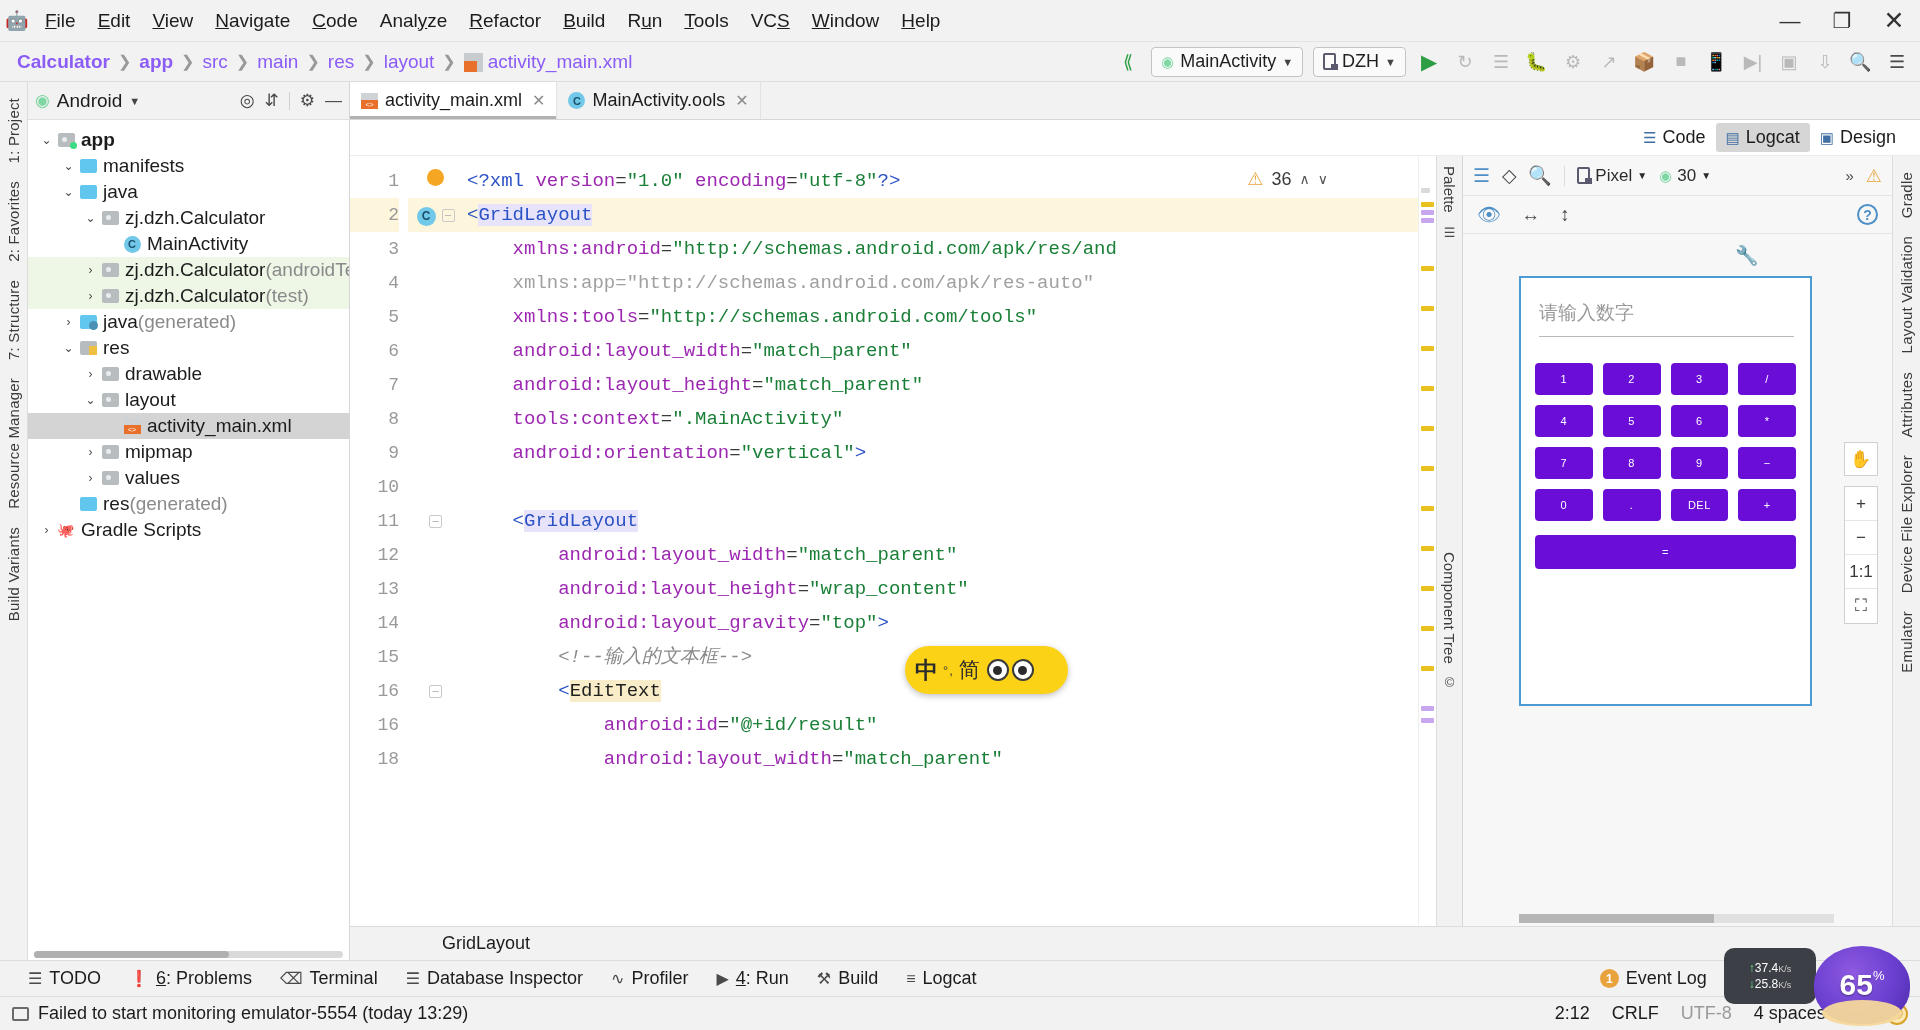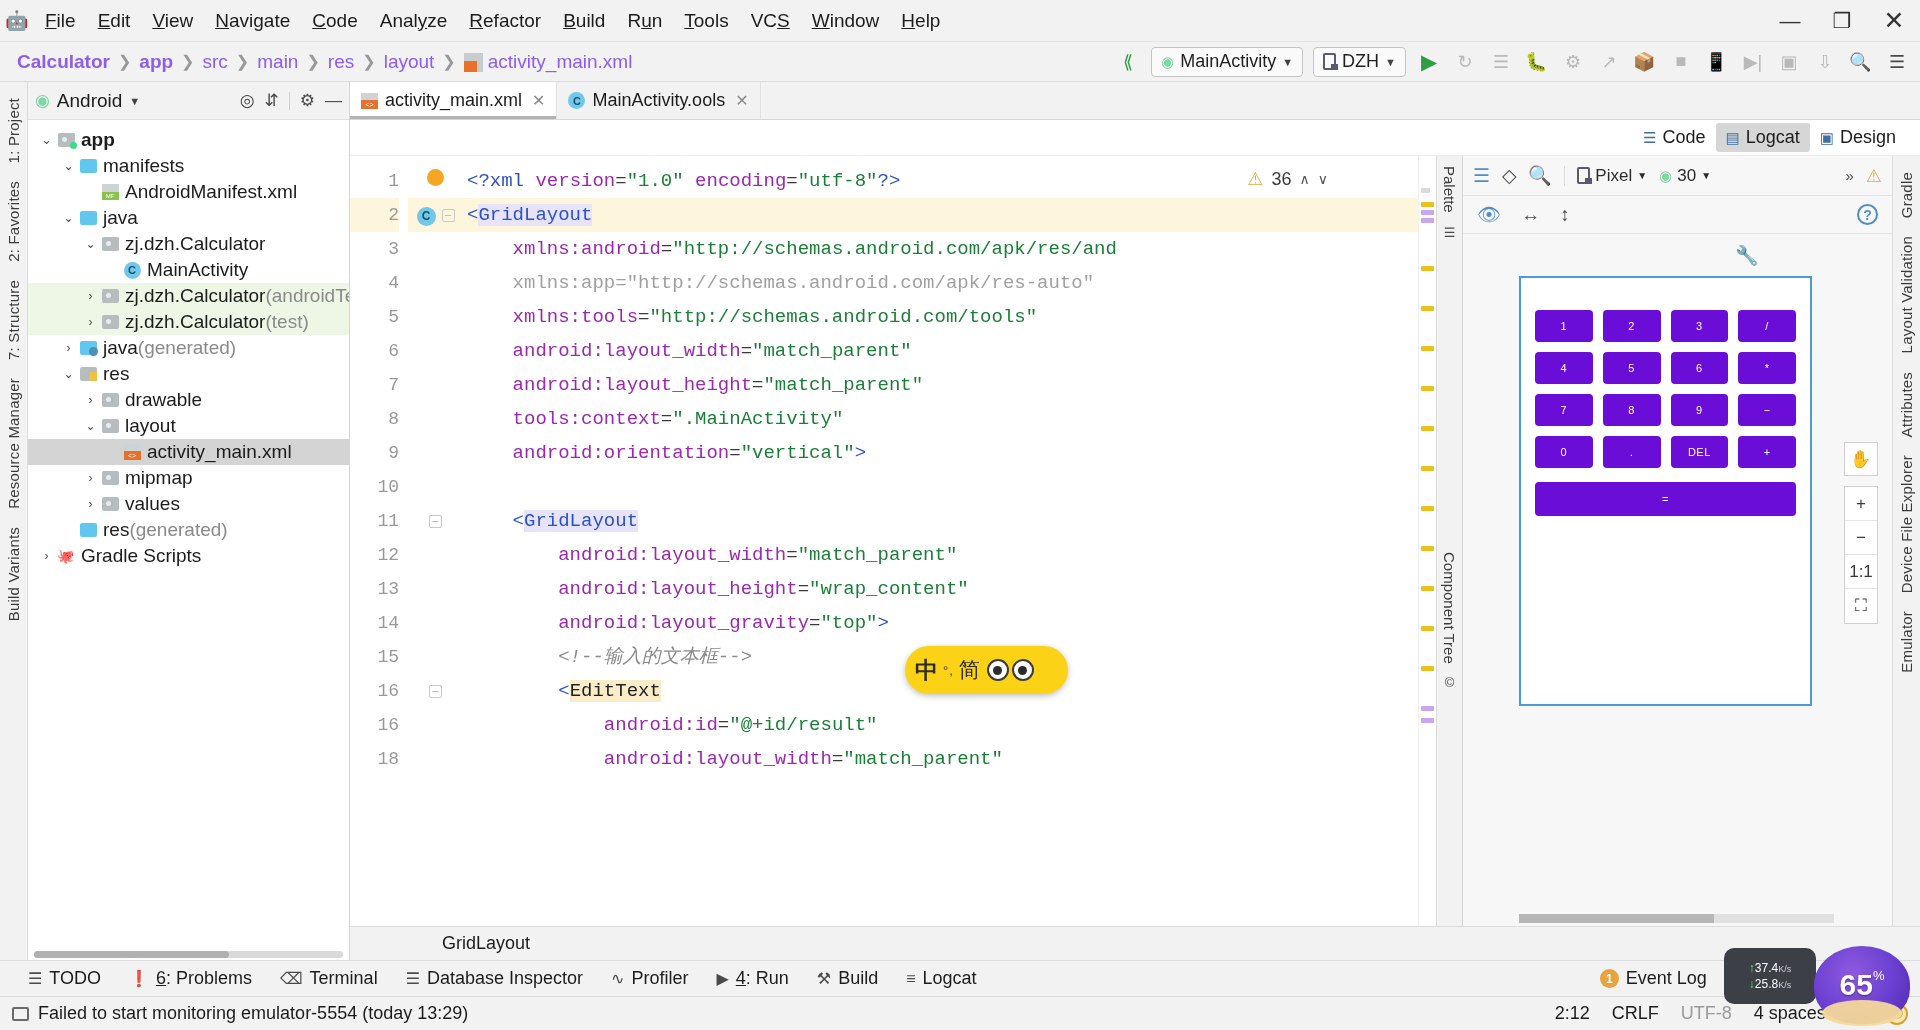--- a/index.html
+++ b/index.html
@@ -387,27 +387,20 @@
             </span>
             <span class="tlabel bold">app</span>
           </div>
           <div class="trow" style="padding-left: 32px;">
             <span class="tarrow">⌄</span>
             <span class="ticon">
               <span class="f-blue"></span>
             </span>
             <span class="tlabel">manifests</span>
           </div>
-          <div class="trow" style="padding-left: 54px;">
-            <span class="tarrow none">·</span>
-            <span class="ticon">
-              <span class="mf-ico"></span>
-            </span>
-            <span class="tlabel">AndroidManifest.xml</span>
-          </div>
           <div class="trow" style="padding-left: 32px;">
             <span class="tarrow">⌄</span>
             <span class="ticon">
               <span class="f-blue"></span>
             </span>
             <span class="tlabel">java</span>
           </div>
           <div class="trow" style="padding-left: 54px;">
             <span class="tarrow">⌄</span>
             <span class="ticon">
@@ -647,20 +640,24 @@
             <span class="dp-ico">↔</span>
             <span class="dp-ico">↕</span>
             <span class="help-ico">?</span>
           </div>
 
           <div class="canvas">
             <span class="dev-wrench">🔧</span>
 
             <div class="phone">
               <div class="phone-inner">
+                <div class="hintbox">
+                  <div class="hint-text">请输入数字</div>
+                  <div class="hint-underline"></div>
+                </div>
                 <div class="btngrid" id="btngrid">
                     <div class="kbtn" style="background: rgb(106, 13, 214); color: rgb(255, 255, 255);">1</div>
                     <div class="kbtn" style="background: rgb(106, 13, 214); color: rgb(255, 255, 255);">2</div>
                     <div class="kbtn" style="background: rgb(106, 13, 214); color: rgb(255, 255, 255);">3</div>
                     <div class="kbtn" style="background: rgb(106, 13, 214); color: rgb(255, 255, 255);">/</div>
                     <div class="kbtn" style="background: rgb(106, 13, 214); color: rgb(255, 255, 255);">4</div>
                     <div class="kbtn" style="background: rgb(106, 13, 214); color: rgb(255, 255, 255);">5</div>
                     <div class="kbtn" style="background: rgb(106, 13, 214); color: rgb(255, 255, 255);">6</div>
                     <div class="kbtn" style="background: rgb(106, 13, 214); color: rgb(255, 255, 255);">*</div>
                     <div class="kbtn" style="background: rgb(106, 13, 214); color: rgb(255, 255, 255);">7</div>

